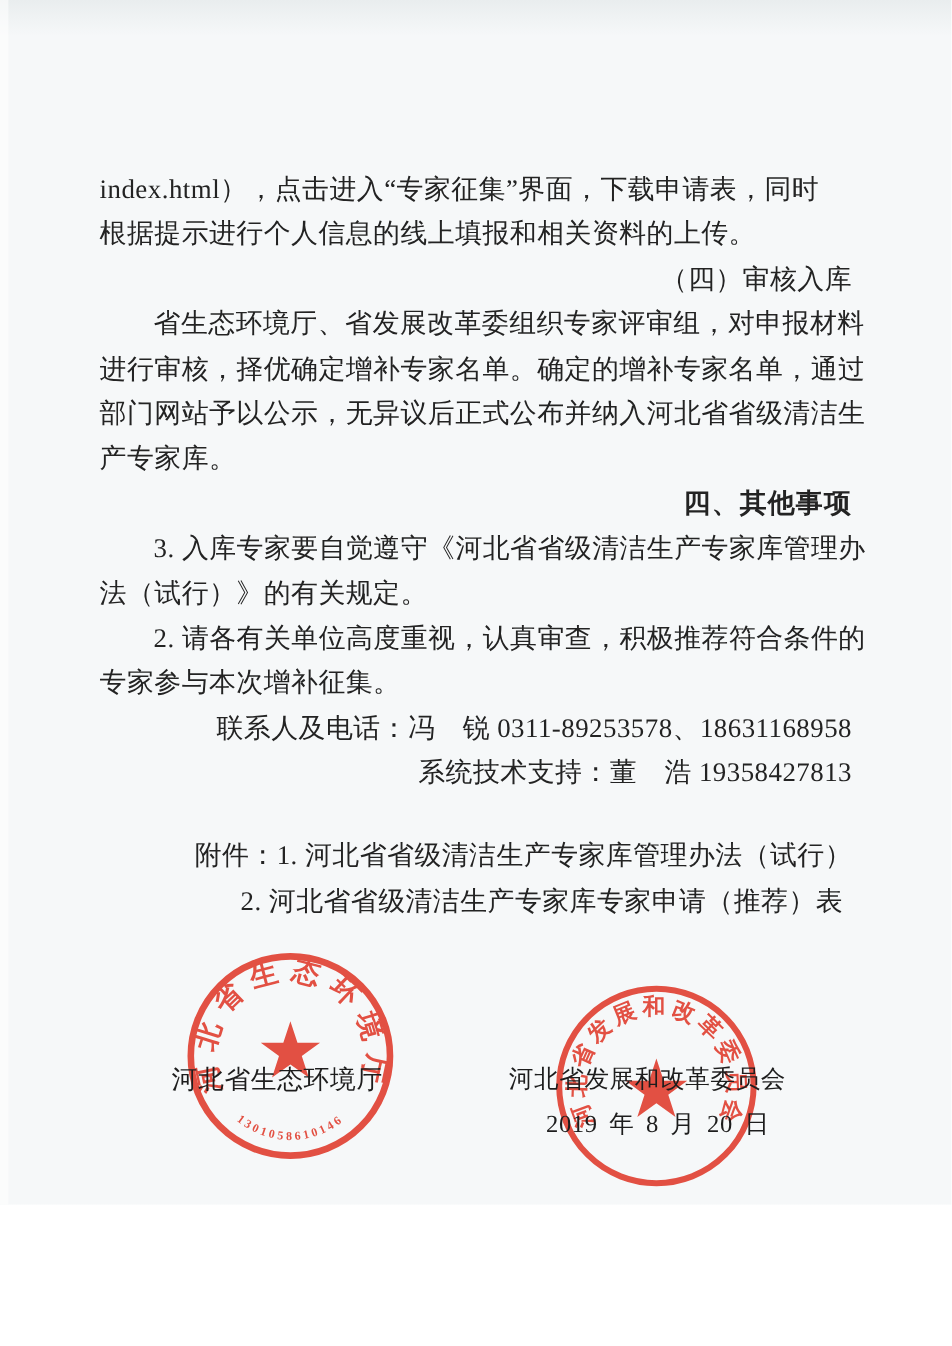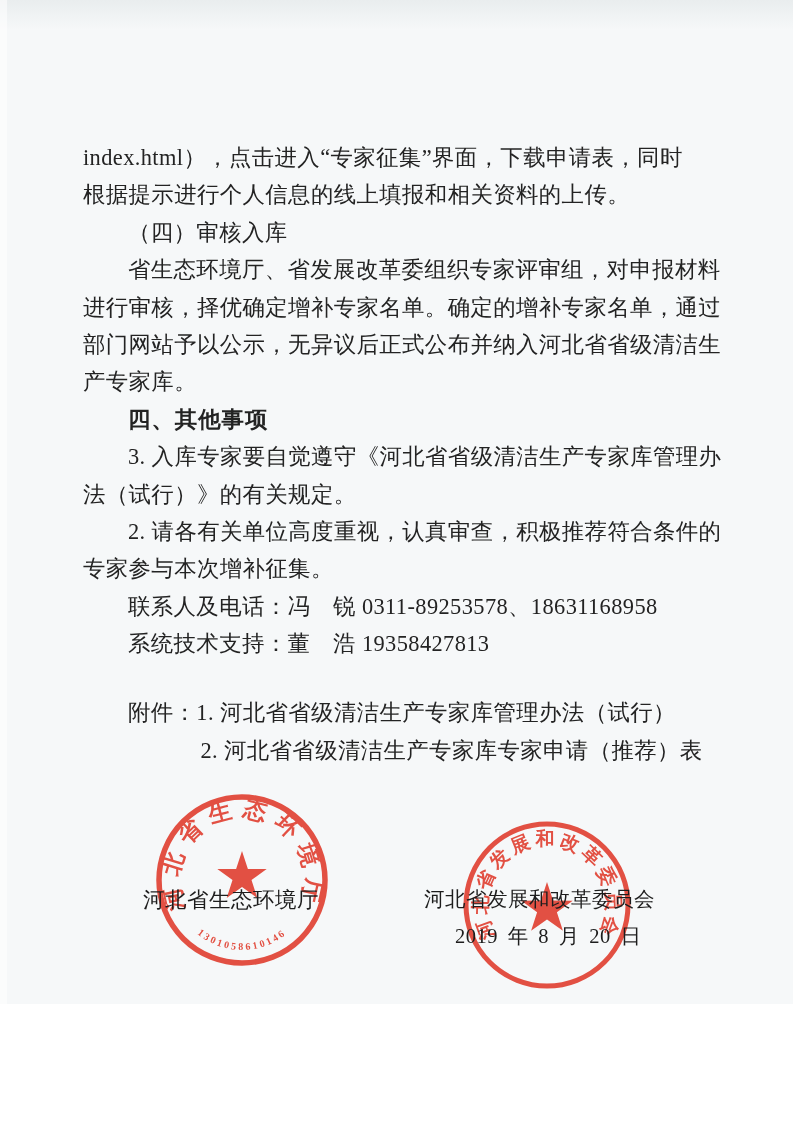--- a/index.html
+++ b/index.html
@@ -17,21 +17,21 @@
     background:#ffffff; opacity:.55;
   }
   .doc {
     position: absolute;
     left: 83px; top: 139px; width: 627px;
     font-size: 22.4px;
     letter-spacing: 0.4px;
     z-index: 2;
   }
   .line { height: 37.4px; line-height: 37.4px; white-space: nowrap; }
-  .indent { padding-left: 45px; }
+  .indent { padding-left: 45px; text-align: right; }
   .indent2 { padding-left: 110px; text-align: center; }
   .hei { font-family: "Liberation Sans", "DejaVu Sans", sans-serif; font-weight: 700; letter-spacing: 1px; }
   .gap { height: 32px; }
 
   .sign-text {
     position: absolute; z-index: 3; white-space: nowrap;
     font-size: 21.5px; letter-spacing: 0.5px; color: #1d1d1d;
   }
   .sig-left  { left: 143px; top: 885px; }
   .sig-right { left: 424px; top: 885px; font-size: 20.5px; }

